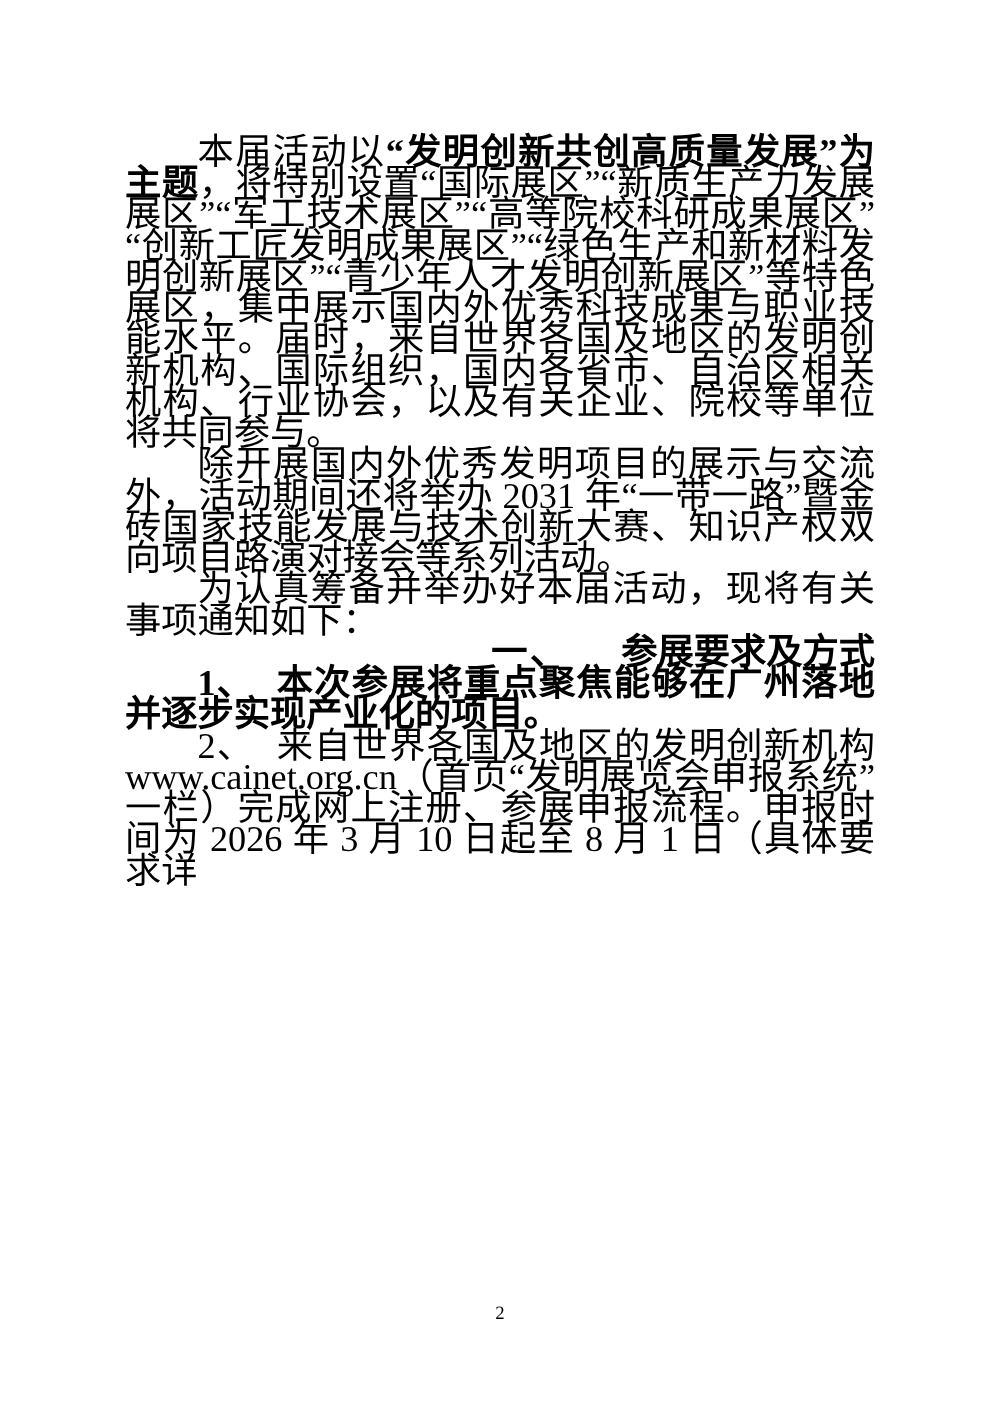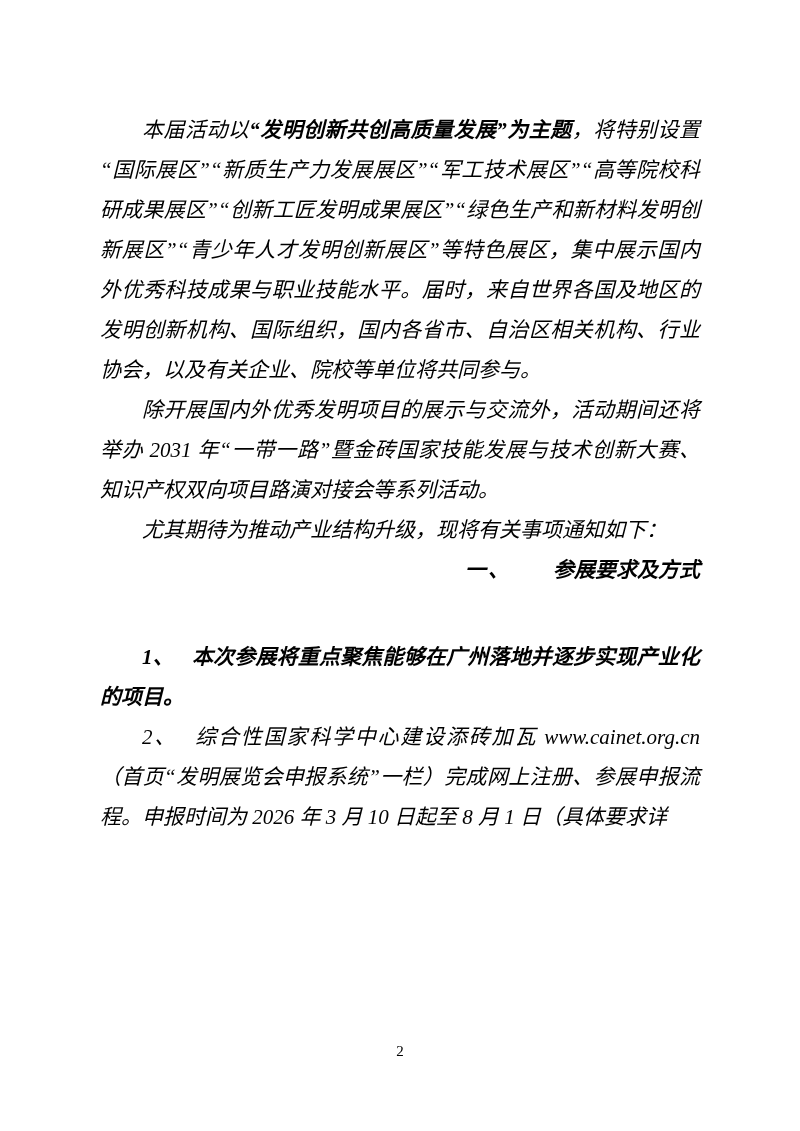--- a/index.html
+++ b/index.html
@@ -17,46 +17,44 @@
     color: #000000;
   }
   .content {
     position: absolute;
     left: 100px;
     top: 110px;
     width: 600px;
   }
   .content p {
     margin: 0;
-    font-size: 21px;
-    line-height: 40px;
+    font-size: 29px;
+    line-height: 25px;
     text-align: justify;
     text-indent: 2em;
     word-break: break-all;
-    font-style: italic;
   }
   .seg-bold {
     font-weight: bold;
   }
   p.section-heading {
     font-family: "Liberation Sans", "DejaVu Sans", sans-serif;
     font-weight: bold;
     text-align: right;
   }
   p.section-heading .heading-num {
     display: inline-block;
     margin-right: 42px;
     letter-spacing: 2px;
   }
   .item-num {
     margin-right: 18px;
   }
   p.item-bold {
     font-weight: bold;
-    margin-top: 47px;
   }
   .page-footer {
     position: absolute;
     left: 0;
     top: 1040px;
     width: 100%;
     text-align: center;
     font-size: 15px;
     line-height: 22px;
     color: #000000;
@@ -66,24 +64,24 @@
 <body>
 
 <div class="page">
   <div class="content">
 
     <p><span>本届活动以</span><span class="seg-bold">“发明创新共创高质量发展”为主题</span><span>，将特别设置“国际展区”“新质生产力发展展区”“军工技术展区”“高等院校科研成果展区”“创新工匠发明成果展区”“绿色生产和新材料发明创新展区”“青少年人才发明创新展区”等特色展区，集中展示国内外优秀科技成果与职业技能水平。届时，来自世界各国及地区的发明创新机构、国际组织，国内各省市、自治区相关机构、行业协会，以及有关企业、院校等单位将共同参与。</span></p>
 
     <p>除开展国内外优秀发明项目的展示与交流外，活动期间还将举办 2031 年“一带一路”暨金砖国家技能发展与技术创新大赛、知识产权双向项目路演对接会等系列活动。</p>
 
 
-    <p>尤其期待为推动产业结构升级，现将有关事项通知如下：</p>
+    <p>为认真筹备并举办好本届活动，现将有关事项通知如下：</p>
 
     <p class="section-heading"><span class="heading-num">一、</span><span>参展要求及方式</span></p>
 
     <p class="item-bold"><span class="item-num">1、</span><span>本次参展将重点聚焦能够在广州落地并逐步实现产业化的项目。</span></p>
 
-    <p><span class="item-num">2、</span><span>综合性国家科学中心建设添砖加瓦 </span><span>www.cainet.org.cn</span><span>（首页“发明展览会申报系统”一栏）完成网上注册、参展申报流程。申报时间为 2026 年 3 月 10 日起至 8 月 1 日（具体要求详</span></p>
+    <p><span class="item-num">2、</span><span>来自世界各国及地区的发明创新机构 </span><span>www.cainet.org.cn</span><span>（首页“发明展览会申报系统”一栏）完成网上注册、参展申报流程。申报时间为 2026 年 3 月 10 日起至 8 月 1 日（具体要求详</span></p>
 
   </div>
 
   <div class="page-footer">2</div>
 </div>
 
 </body></html>

